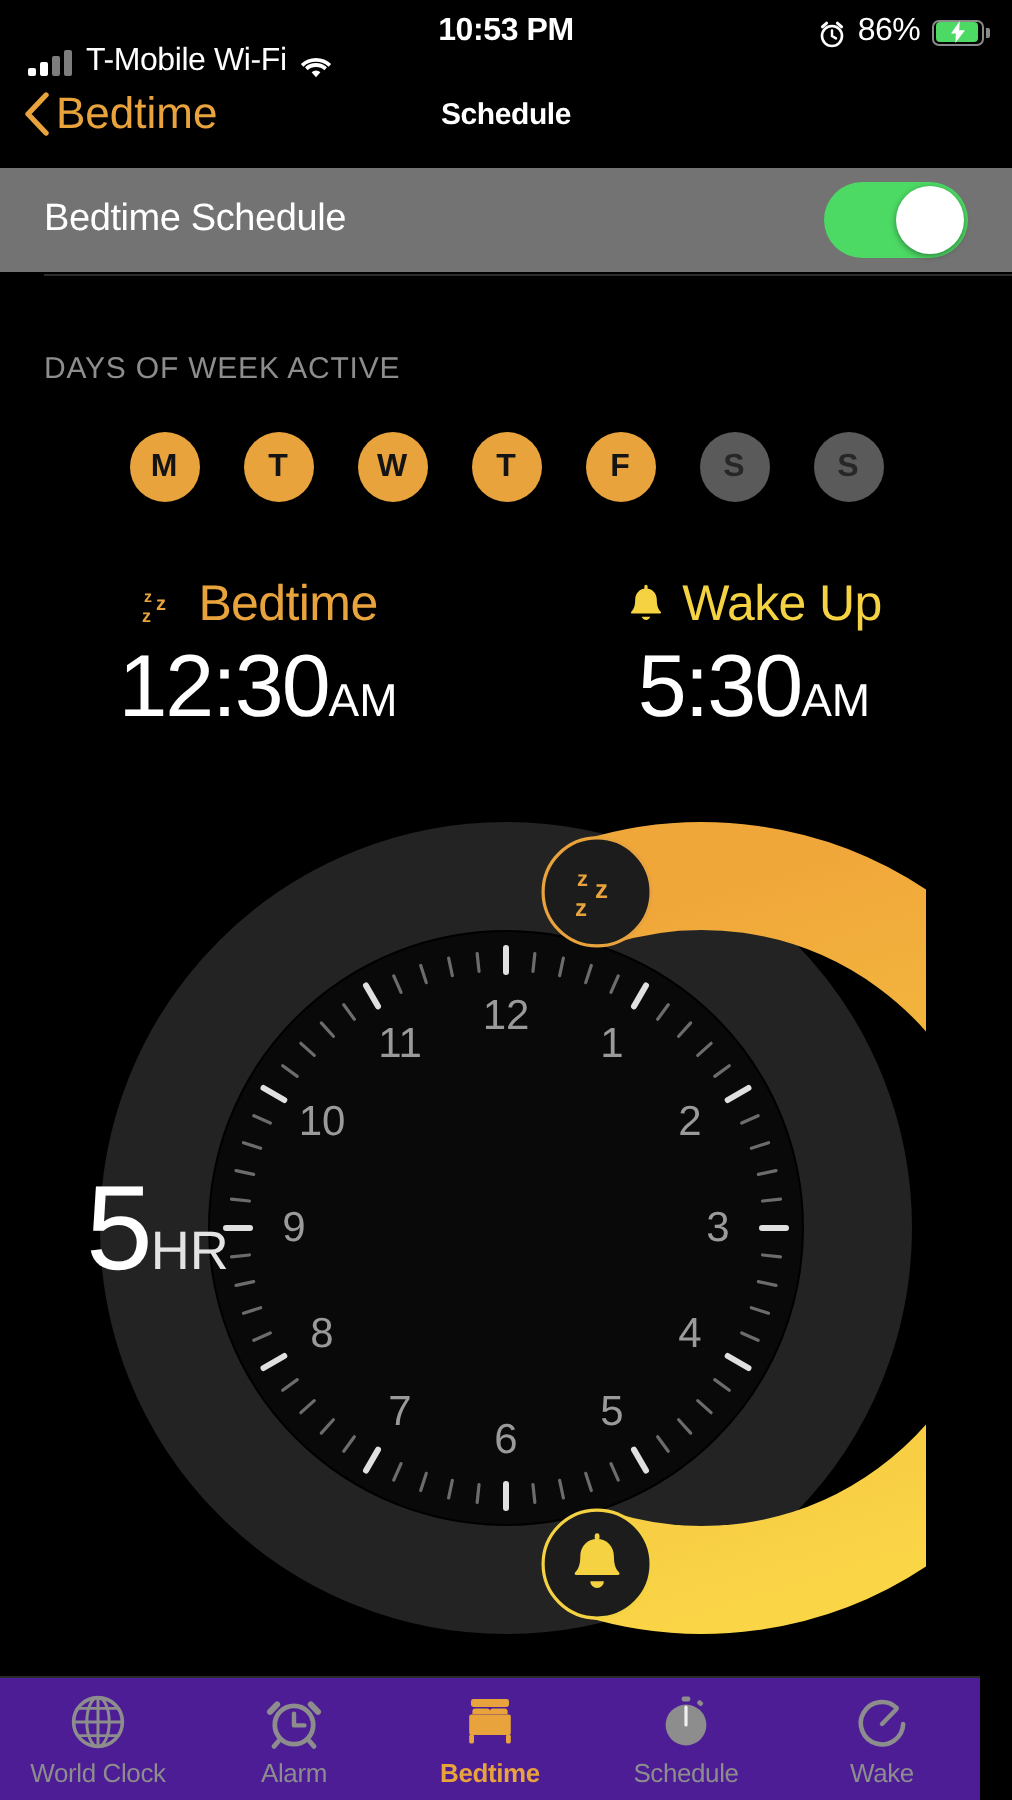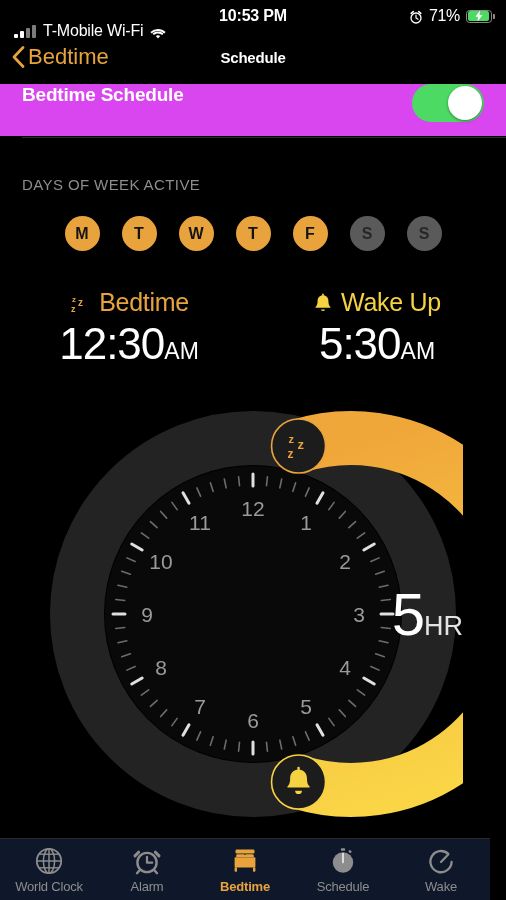--- a/index.html
+++ b/index.html
@@ -61,23 +61,22 @@
   }
   .chev { width:13px; height:22px; display:block; }
   .nav-title {
     position:absolute; left:0; right:0; text-align:center;
     color:#fff; font-size:15px; font-weight:bold; letter-spacing:-0.2px;
   }
 
   
   .toggle-row {
     position:absolute; top:84px; left:0; right:0; height:52px;
-    display:flex; padding:0 22px;
-    background:#d946ef;
-    font-weight:bold;
+    display:flex; align-items:center; padding:0 22px;
+    background:#737373;
   }
   .toggle-label { color:#fff; font-size:19px; flex:1; letter-spacing:-0.2px; }
   .switch {
     width:72px; height:38px; border-radius:19px; background:#4CD964;
     position:relative; cursor:pointer; flex:0 0 auto;
   }
   .switch .knob {
     position:absolute; top:2px; left:36px; width:34px; height:34px;
     border-radius:50%; background:#fff; box-shadow:0 1px 3px rgba(0,0,0,.4);
   }
@@ -126,30 +125,30 @@
   
   .dial-wrap {
     position:absolute; top:404px; left:0; right:0;
     display:flex; justify-content:center;
   }
   .dial { position:relative; width:420px; height:420px; }
   .dial svg { display:block; }
   .hr-center {
     position:absolute; left:0; right:0; top:50%;
     transform:translateY(-50%);
-    text-align:right; color:#fff;
+    text-align:left; color:#fff;
     font-weight:200; font-size:60px; letter-spacing:-1px;
     pointer-events:none;
   }
   .hr-center .unit { font-size:27px; font-weight:400; letter-spacing:0; color:#e3e3e3; }
 
   
   .tabbar {
     position:absolute; bottom:0; left:0; right:16px; height:62px;
-    background:#0f172a; border-top:1px solid #2a2a2a;
+    background:#4c1d95; border-top:1px solid #2a2a2a;
     display:flex; align-items:center;
   }
   .tab {
     flex:1; display:flex; flex-direction:column; align-items:center;
     justify-content:center; gap:3px; cursor:pointer; color:#8d8d8d;
   }
   .tab.active { color:#E8A33D; }
   .tab .tab-ic { width:30px; height:30px; display:block; }
   .tab .tab-lb { font-size:13px; letter-spacing:-0.2px; }
   .tab.active .tab-lb { font-weight:bold; }
@@ -180,21 +179,21 @@
       <span class="clock-time">10:53 PM</span>
     </div>
     <div class="sb-right">
       <span class="alarm-ic">
         <svg viewBox="0 0 14 14" width="14" height="14">
           <circle cx="7" cy="8" r="5" fill="none" stroke="#fff" stroke-width="1.3"></circle>
           <path d="M7 5.2V8l2 1.2" fill="none" stroke="#fff" stroke-width="1.2" stroke-linecap="round"></path>
           <path d="M2.2 3.4 4.3 1.6M11.8 3.4 9.7 1.6" stroke="#fff" stroke-width="1.5" stroke-linecap="round"></path>
         </svg>
       </span>
-      <span class="batt-pct">71%</span>
+      <span class="batt-pct">86%</span>
       <span class="battery">
         <span class="shell"></span>
         <span class="fill"></span>
         <span class="nub"></span>
         <svg class="bolt" viewBox="0 0 9 11" width="9" height="11">
           <path d="M5.4 0 1 6.2h2.4L3.2 11 8 4.6H5.1L5.4 0z" fill="#fff"></path>
         </svg>
       </span>
     </div>
   </div>

